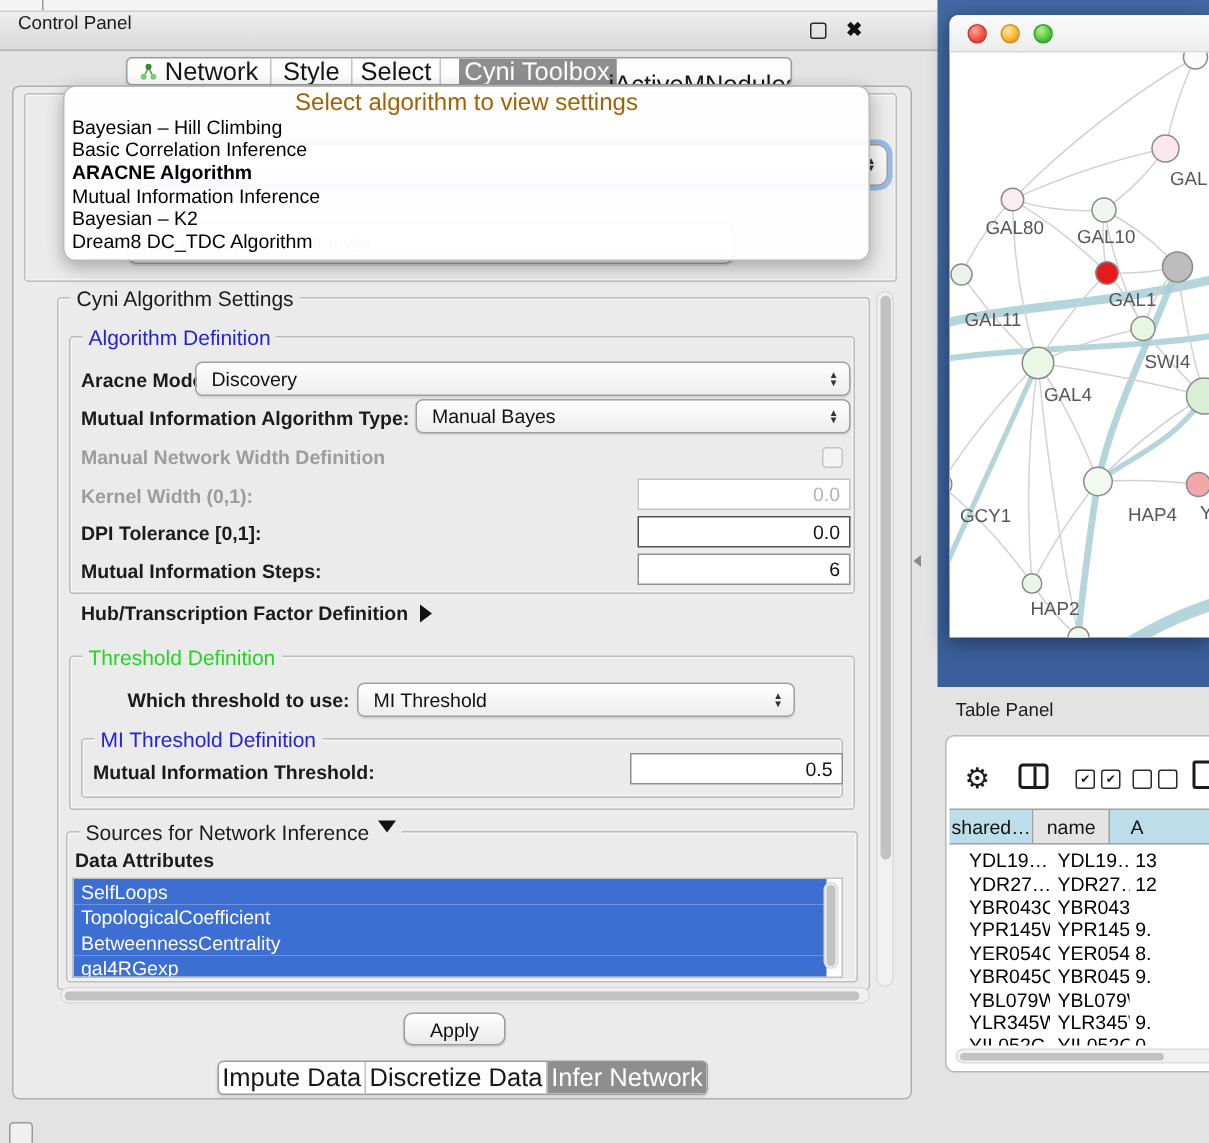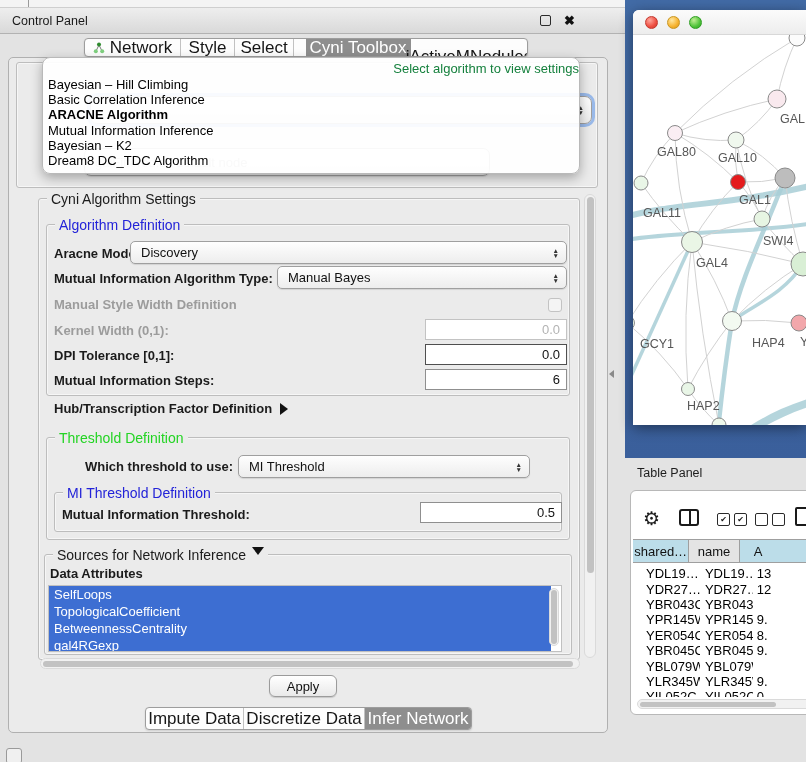--- a/index.html
+++ b/index.html
@@ -2,36 +2,36 @@
 <html><head>
 <meta charset="utf-8">
 <style>
   html,body{margin:0;padding:0;background:#cfcfcf;}
   .screen{position:relative;width:806px;height:762px;background:#e3e3e3;overflow:hidden;
           font-family:"Liberation Sans",sans-serif;-webkit-font-smoothing:antialiased;}
   .abs{position:absolute;box-sizing:border-box;}
   
   .topstrip{background:#f4f4f4;border-bottom:1px solid #cfcfcf;}
   .hdr{background:linear-gradient(#eeeeee,#d9d9d9);border-bottom:1px solid #b2b2b2;
-       display:flex;align-items:center;font-size:12.5px;color:#1a1a1a;padding-left:12px;}
+       display:flex;font-size:12.5px;color:#1a1a1a;padding-left:12px;}
   .i-float{width:11px;height:11px;border:1.5px solid #2b2b2b;border-radius:2px;background:transparent;}
   .i-close::before{content:"✖";font-size:13px;color:#111;font-weight:bold;}
   
   .tabbar{display:flex;background:#fdfdfd;border:1px solid #9d9d9d;border-radius:4px;overflow:hidden;
           box-shadow:0 1px 2px rgba(0,0,0,.12);}
   .tab{display:flex;align-items:center;justify-content:center;font-size:17px;color:#161616;
        border-right:1px solid #c2c2c2;gap:5px;white-space:nowrap;}
   .tab:last-child{border-right:none;}
   .tab.sel{background:#8e8e8e;color:#fff;border-right-color:#8e8e8e;}
   
   .panel{background:#ebebeb;border:1px solid #b0b0b0;border-radius:5px;}
   
   .dd{background:rgba(255,255,255,.93);border:1px solid #b9b9b9;border-radius:8px;
       box-shadow:0 4px 12px rgba(0,0,0,.3);}
-  .dd-title{color:#15803d;text-align:right;font-size:13px;line-height:17px;}
+  .dd-title{color:#a16207;text-align:center;font-size:16px;line-height:17px;}
   .dd-item{font-size:13px;color:#000;line-height:15.2px;padding-left:5px;white-space:nowrap;}
   .dd-item.bold{font-weight:bold;}
   
   .grp{border:1px solid #bdbdbd;border-radius:3px;box-shadow:inset 0 0 0 1px rgba(255,255,255,.55);}
   .legend{position:absolute;top:-8px;left:8px;background:#ebebeb;padding:0 4px;font-size:14px;
           color:#1b1b1b;white-space:nowrap;}
   .legend.blue{color:#2323d8;}
   .legend.green{color:#23d423;}
   .lbl{font-size:13px;font-weight:bold;color:#1b1b1b;white-space:nowrap;}
   .lbl.dis{color:#9c9c9c;}
@@ -155,21 +155,21 @@
   <div class="abs lbl" style="left:54px;top:246px;">Aracne Mode:</div>
   <div class="abs combo" style="left:130px;top:241px;width:437px;height:23px;">
     <span>Discovery</span>
     <span class="arrows"></span>
   </div>
   <div class="abs lbl" style="left:54px;top:271px;">Mutual Information Algorithm Type:</div>
   <div class="abs combo" style="left:277px;top:266px;width:290px;height:23px;">
     <span>Manual Bayes</span>
     <span class="arrows"></span>
   </div>
-  <div class="abs lbl dis" style="left:54px;top:297px;">Manual Style Width Definition</div>
+  <div class="abs lbl dis" style="left:54px;top:297px;">Manual Network Width Definition</div>
   <div class="abs chk" style="left:548px;top:298px;"></div>
   <div class="abs lbl dis" style="left:54px;top:323px;">Kernel Width (0,1):</div>
   <div class="abs field dis" style="left:425px;top:319px;width:142px;height:21px;">
     <span>0.0</span>
   </div>
   <div class="abs lbl" style="left:54px;top:348px;">DPI Tolerance [0,1]:</div>
   <div class="abs field dark" style="left:425px;top:344px;width:142px;height:21px;">
     <span>0.0</span>
   </div>
   <div class="abs lbl" style="left:54px;top:373px;">Mutual Information Steps:</div>

